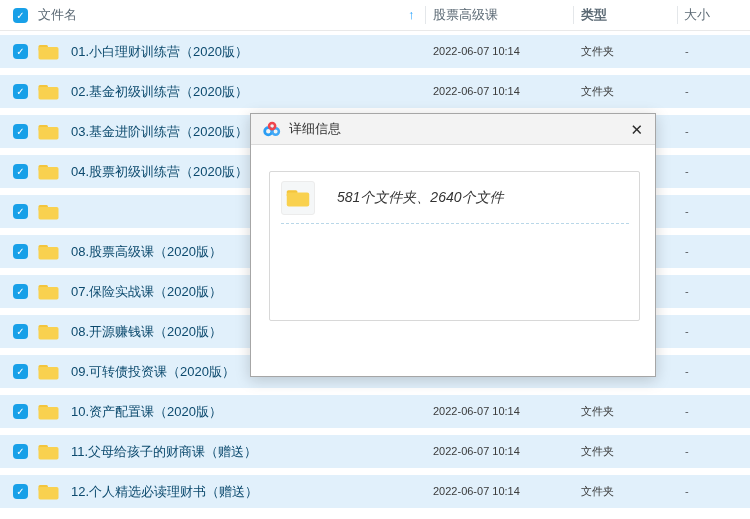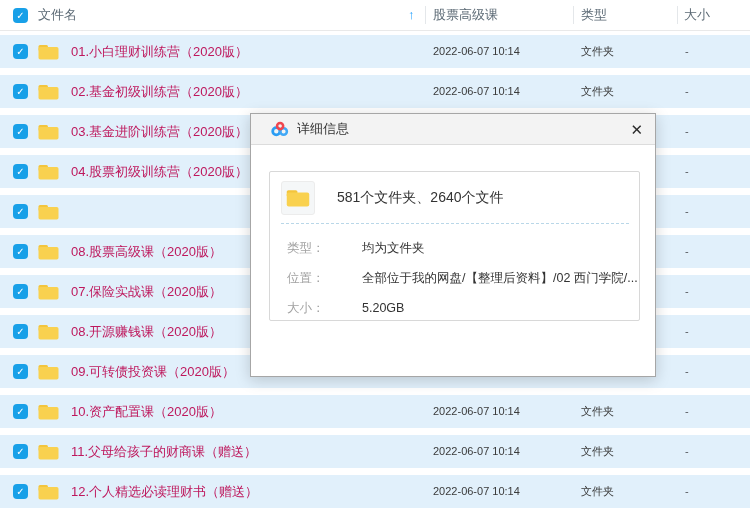--- a/index.html
+++ b/index.html
@@ -5,53 +5,53 @@
   * { margin:0; padding:0; box-sizing:border-box; }
   html,body { width:750px; height:519px; background:#fff; overflow:hidden;
     font-family:"Liberation Sans","DejaVu Sans",sans-serif; }
   .stage { position:relative; width:750px; height:519px; background:#fff; }
 
   
   .list-header { position:relative; height:31px; border-bottom:1px solid #e9e9e9; background:#fff; }
   .hdr-cell { position:absolute; top:0; height:30px; line-height:30px; font-size:13px; color:#5c6a75; }
   .hdr-name { left:38px; }
   .hdr-modified { left:433px; }
-  .hdr-type { left:581px; }
+  .hdr-type { left:581px;font-weight:bold; }
   .hdr-size { left:684px; }
   .hdr-sep { position:absolute; top:6px; bottom:6px; width:1px; background:#e4e7ea; }
   .sep1 { left:425px; } .sep2 { left:573px; } .sep3 { left:677px; }
   .sort-arrow { position:absolute; left:408px; top:0; height:30px; line-height:30px;
     font-size:13px; font-weight:bold; color:#1e9fff; }
 
   .checkbox { display:inline-block; width:15px; height:15px; border-radius:4px;
     background:#18a0e8; color:#fff; font-size:10px; line-height:15px; text-align:center;
     font-weight:bold; flex:0 0 15px; }
   .hdr-check { position:absolute; left:13px; top:8px; }
 
   .rows { margin-top:4px; }
   .file-row { position:relative; height:33px; margin-bottom:7px; background:#e1f0fb;
     display:flex; align-items:center; }
   .row-check { margin-left:13px; }
   .folder-ic { margin-left:10px; width:21px; height:16px; flex:0 0 21px; }
-  .cell-name { margin-left:12px; font-size:13px; color:#be185d; white-space:nowrap; }
+  .cell-name { margin-left:12px; font-size:13px; color:#0c4a6e; white-space:nowrap; }
   .cell-abs { position:absolute; top:0; height:33px; line-height:33px; font-size:11px; color:#3a3a3a; white-space:nowrap; }
   .cell-modified { left:433px; }
   .cell-type { left:581px; }
   .cell-size { left:685px; color:#55585c; }
 
   
   .dialog { position:absolute; left:250px; top:113px; width:406px; height:264px;
     background:#fff; border:1px solid #a6a6a6; box-shadow:0 3px 14px rgba(0,0,0,.18); }
   .dlg-header { position:relative; height:31px; background:#f3f3f3; border-bottom:1px solid #dcdcdc;
-    display:flex; align-items:center; padding-left:20px; }
+    display:flex; align-items:center; padding-left:12px; }
   .dlg-logo { width:18px; height:16px; }
   .dlg-title { margin-left:8px; font-size:13px; color:#333; }
   .dlg-close { position:absolute; right:12px; top:0; height:31px; line-height:31px;
     font-size:15px; color:#2b2b2b; cursor:pointer; }
-  .dlg-body { padding:26px 0 0 18px; }
+  .dlg-body { padding:26px 0 0 18px;font-style:italic; }
   .card { width:371px; height:150px; border:1px solid #d8d8d8; border-radius:2px; background:#fff; }
   .summary { display:flex; align-items:center; padding:9px 0 0 11px; }
   .thumb { width:34px; height:34px; background:#f5f7f8; border:1px solid #ececec; border-radius:3px;
     display:flex; align-items:center; justify-content:center; }
   .thumb svg { width:24px; height:18px; }
   .summary-text { margin-left:22px; font-size:14px; color:#333; }
   .dash-divider { margin:8px 10px 0 11px; border-top:1px dashed #b9d7e8; }
   .fields { margin-top:16px; }
   .field { display:flex; padding-left:17px; margin-bottom:13px; font-size:12.5px; line-height:17px; }
   .field-label { width:75px; color:#a2a2a2; flex:0 0 75px; }
@@ -224,32 +224,17 @@
         <div class="summary">
           <span class="thumb">
             <svg viewBox="0 0 21 16">
               <rect x="0.5" y="1" width="9.5" height="6" rx="1.5" fill="#f3c53d"></rect>
               <rect x="0.5" y="3" width="20" height="12.5" rx="1.8" fill="#f9d14f"></rect>
             </svg>
           </span>
           <span class="summary-text">581个文件夹、2640个文件</span>
         </div>
         <div class="dash-divider"></div>
-        <div class="fields">
-
-        <div class="field">
-              <span class="field-label">类型：</span>
-              <span class="field-value">均为文件夹</span>
-            </div>
-            <div class="field">
-              <span class="field-label">位置：</span>
-              <span class="field-value">全部位于我的网盘/【整理后资料】/02 西门学院/...</span>
-            </div>
-            <div class="field">
-              <span class="field-label">大小：</span>
-              <span class="field-value">5.20GB</span>
-            </div>
-          </div>
       </div>
     </div>
   </div>
 
 </div>
 
 </body></html>

